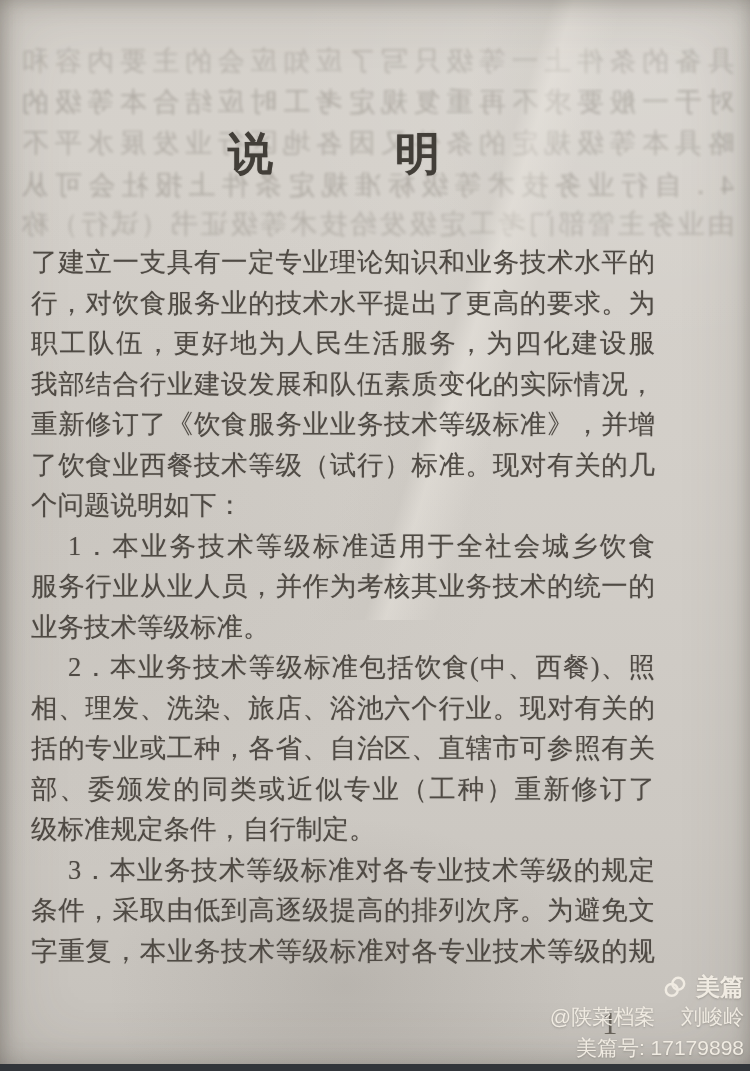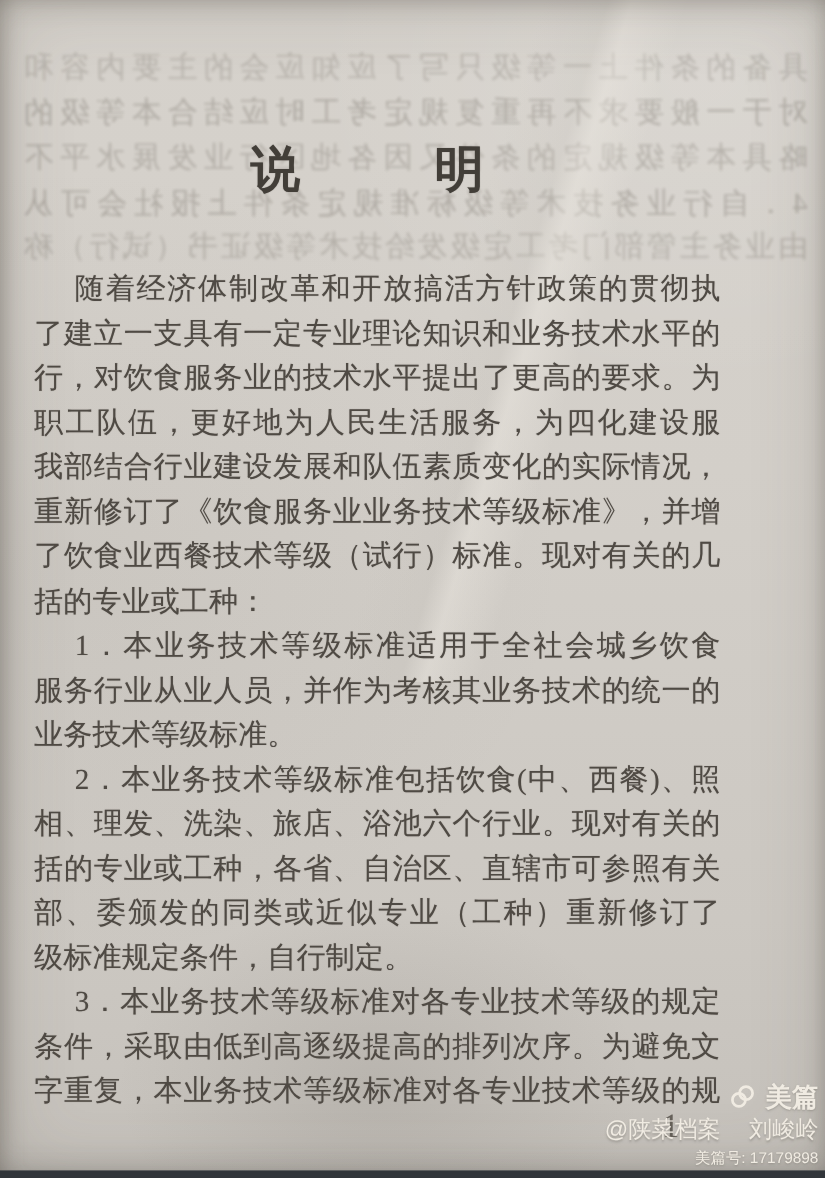--- a/index.html
+++ b/index.html
@@ -79,21 +79,21 @@
     font-family: "Liberation Sans", "DejaVu Sans", sans-serif;
     text-shadow: 0 1px 2px rgba(90,85,78,0.35);
   }
   .wm-brand {
     display: flex; align-items: center; justify-content: flex-end; gap: 8px;
     font-size: 24px; font-weight: 700; height: 28px; margin-bottom: 2px; font-family: Liberation Mono, monospace;
   }
   .wm-logo svg { width: 26px; height: 26px; display: block; }
   .wm-author { font-size: 21px; margin-bottom: 3px; }
   .wm-author .wm-name { margin-left: 20px; }
-  .wm-id { font-size: 14px; }
+  .wm-id { font-size: 21px; }
   .bottom-bar {
     position: absolute; left: 0; right: 0; bottom: 0; height: 7px;
     background: #31353a;
   }
 </style>
 </head>
 <body>
 
 <div class="photo">
 
@@ -106,28 +106,27 @@
   </div>
 
   <div class="crease"></div>
 
   <h1 class="title">
     <span>说</span>
     <span>明</span>
   </h1>
 
   <div class="body-text">
-    <div class="line indent">随着经济体制改革和开放搞活方针政策的贯彻执</div>
     <div class="line">了建立一支具有一定专业理论知识和业务技术水平的</div>
     <div class="line">行，对饮食服务业的技术水平提出了更高的要求。为</div>
     <div class="line">职工队伍，更好地为人民生活服务，为四化建设服务，</div>
     <div class="line">我部结合行业建设发展和队伍素质变化的实际情况，</div>
     <div class="line">重新修订了《饮食服务业业务技术等级标准》，并增设</div>
     <div class="line">了饮食业西餐技术等级（试行）标准。现对有关的几</div>
-    <div class="line short">括的专业或工种：</div>
+    <div class="line short">个问题说明如下：</div>
     <div class="line indent">1．本业务技术等级标准适用于全社会城乡饮食</div>
     <div class="line">服务行业从业人员，并作为考核其业务技术的统一的</div>
     <div class="line short">业务技术等级标准。</div>
     <div class="line indent">2．本业务技术等级标准包括饮食(中、西餐)、照</div>
     <div class="line">相、理发、洗染、旅店、浴池六个行业。现对有关的几</div>
     <div class="line">括的专业或工种，各省、自治区、直辖市可参照有关</div>
     <div class="line">部、委颁发的同类或近似专业（工种）重新修订了</div>
     <div class="line short">级标准规定条件，自行制定。</div>
     <div class="line indent">3．本业务技术等级标准对各专业技术等级的规定</div>
     <div class="line">条件，采取由低到高逐级提高的排列次序。为避免文</div>

